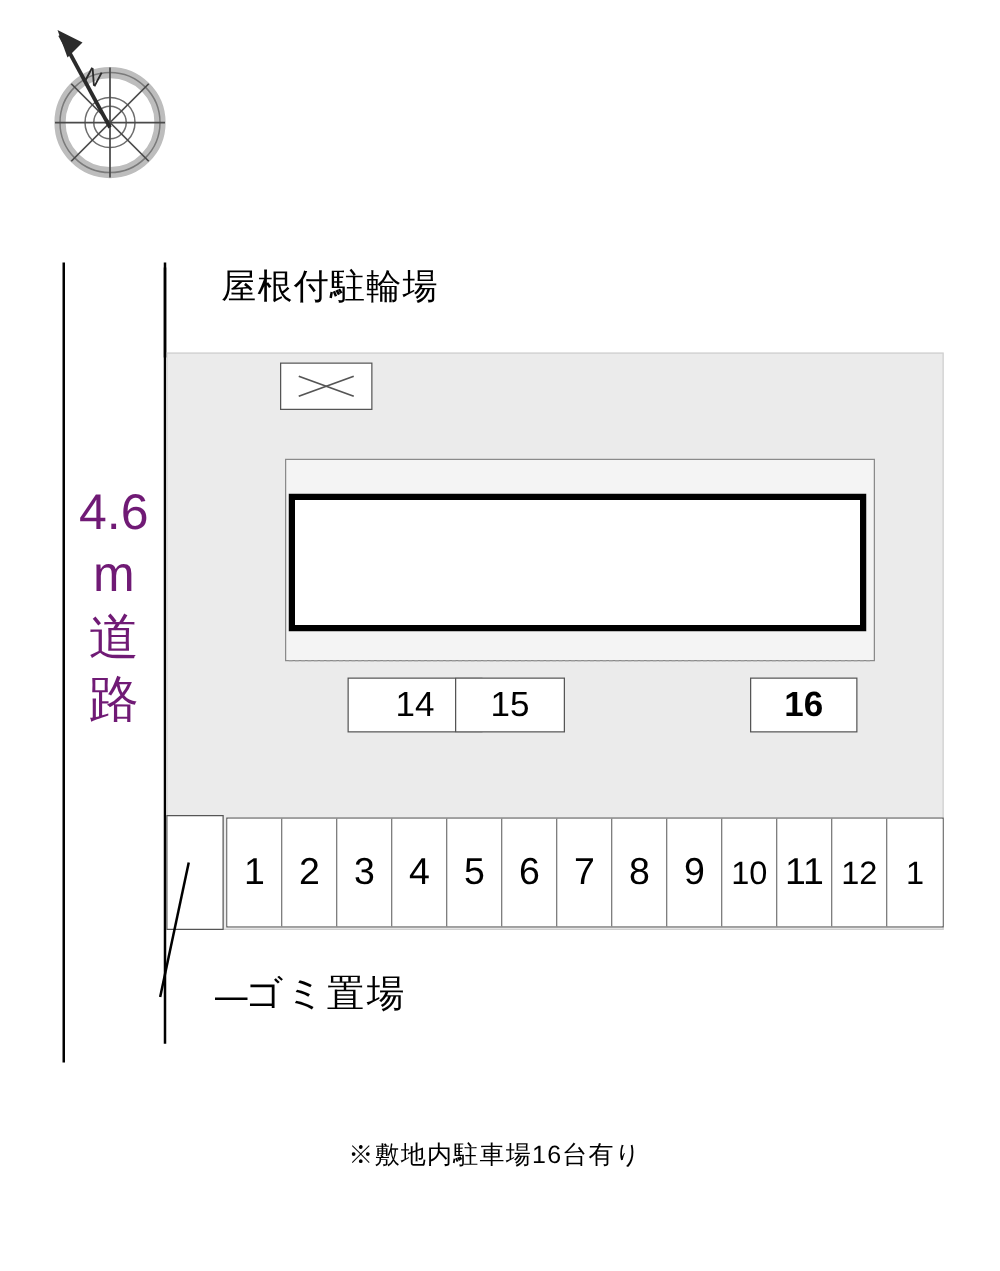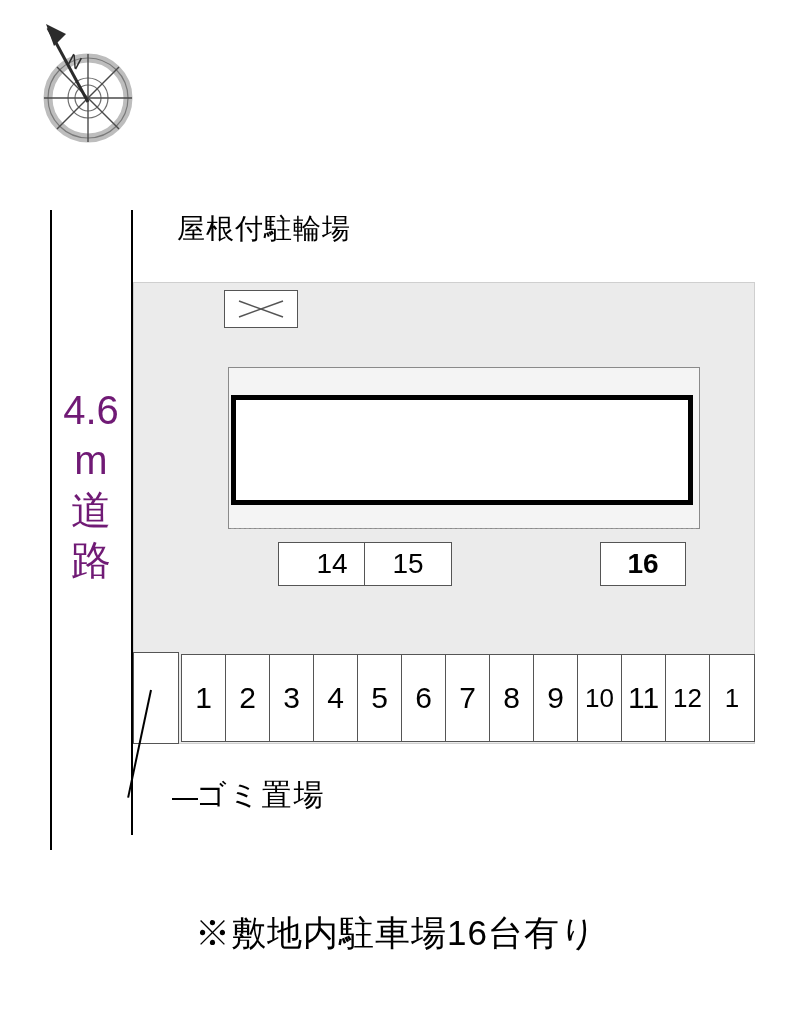--- a/index.html
+++ b/index.html
@@ -208,21 +208,21 @@
     white-space: nowrap;
   }
 
   
   #footer-note {
     position: absolute;
     left: 0;
     top: 910px;
     width: 792px;
     text-align: center;
-    font-size: 35px;
+    font-size: 20px;
     letter-spacing: 1px;
   }
 </style>
 </head>
 <body>
 
 <div id="compass">
   <svg width="120" height="130" viewBox="0 0 120 130" xmlns="http://www.w3.org/2000/svg">
 
     <circle cx="52" cy="78" r="40" fill="none" stroke="#bdbdbd" stroke-width="9"></circle>

